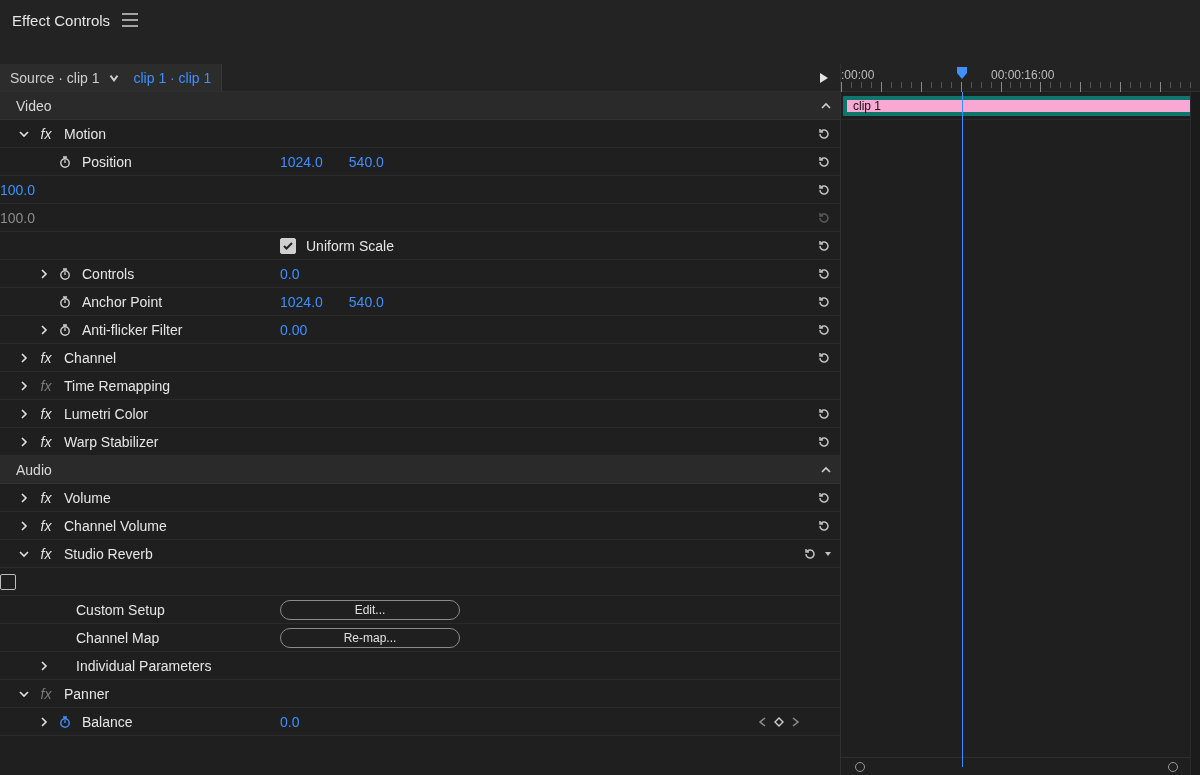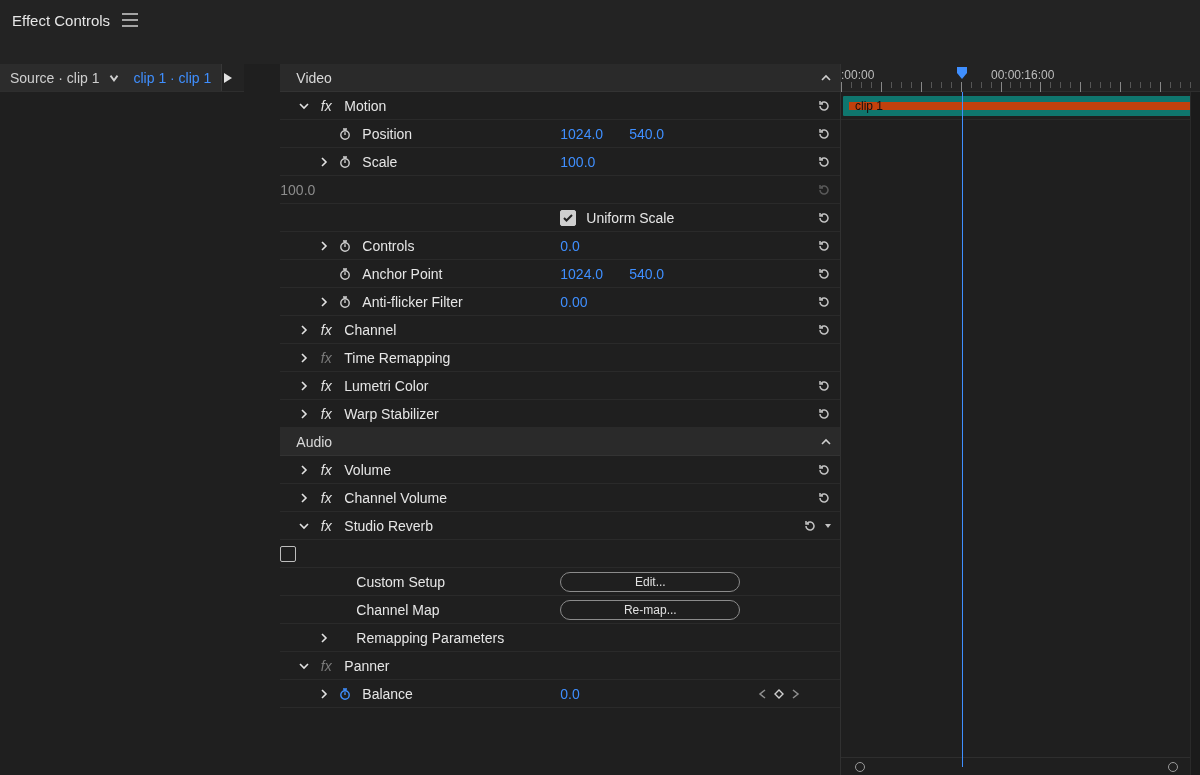--- a/index.html
+++ b/index.html
@@ -3,21 +3,21 @@
 <meta charset="utf-8">
 <style>
   html,body{margin:0;padding:0;background:#0f0f0f;color:#e6e6e6;font-family:"Segoe UI",Arial,sans-serif;font-size:14px;width:1200px;height:775px;overflow:hidden;}
   *{box-sizing:border-box;}
   .panel{display:flex;flex-direction:column;width:100%;height:100%;background:#232323;}
   .panel-tab-bar{height:40px;display:flex;align-items:center;padding:0 12px;}
   .tab-title{font-size:15px;margin-right:12px;}
   .hamburger{display:inline-flex;align-items:center;justify-content:center;color:#aaa;}
   .panel-divider{height:24px;}
   .panel-body{flex:1;display:flex;min-height:0;}
-  .tree-col{flex:0 0 840px;display:flex;flex-direction:row;min-height:0;background:#1f1f1f;gap:36px;}
+  .tree-col{flex:0 0 840px;display:flex;flex-direction:column;min-height:0;background:#1f1f1f;}
   .timeline-col{flex:1;display:flex;flex-direction:column;min-height:0;background:#1f1f1f;border-left:1px solid #313131;position:relative;}
   .source-bar{height:28px;display:flex;align-items:center;background:#232323;border-bottom:1px solid #2e2e2e;}
   .source-tab{display:flex;align-items:center;height:100%;padding:0 10px;color:#cfcfcf;background:#2c2c2c;border-right:1px solid #383838;}
   .source-tab .blue{color:#3f8fff;margin-left:6px;}
   .source-play{margin-left:auto;margin-right:10px;color:#e2e2e2;}
   .tree{flex:1;overflow:hidden;}
   .row{height:28px;display:flex;align-items:center;border-bottom:1px solid #2a2a2a;position:relative;}
   .section-row{background:#2a2a2a;border-bottom:1px solid #333;}
   .section-row .label{font-weight:400;color:#d9d9d9;}
   .label{flex:0 0 280px;display:flex;align-items:center;overflow:hidden;}
@@ -46,21 +46,21 @@
   .sp16{display:inline-block;width:16px;}
   .sp20{display:inline-block;width:20px;}
   .timeline-ruler{height:28px;background:#232323;border-bottom:1px solid #2e2e2e;position:relative;color:#bdbdbd;font-size:12px;}
   .ruler-tc{position:absolute;top:4px;}
   .ruler-ticks{position:absolute;left:0;right:0;top:18px;height:10px;display:flex;}
   .ruler-ticks span{display:block;width:1px;height:6px;background:#555;}
   .ruler-ticks span.major{height:10px;background:#888;}
   .playhead{position:absolute;top:2px;width:14px;height:14px;z-index:5;}
   .playhead-line{position:absolute;top:28px;bottom:8px;width:1px;background:#3f8fff;z-index:4;}
   .clip-row{height:28px;display:flex;align-items:center;border-bottom:1px solid #2a2a2a;}
-  .clip-bar{flex:1;height:20px;background:#c2410c;border:6px solid #0f766e;border-radius:1px;margin:0 2px;display:flex;align-items:center;padding-left:6px;color:#111;font-size:12px;}
+  .clip-bar{flex:1;height:20px;background:#f9a8d4;border:4px solid #0f766e;border-radius:1px;margin:0 2px;display:flex;align-items:center;padding-left:6px;color:#111;font-size:12px;}
   .tl-spacer{flex:1;}
   .tl-bottom{height:18px;border-top:1px solid #2e2e2e;position:relative;}
   .tl-handle{position:absolute;top:4px;width:10px;height:10px;border:1.5px solid #9a9a9a;border-radius:50%;}
   .scrollbar-v{position:absolute;right:0;top:28px;bottom:0;width:10px;background:#1b1b1b;border-left:1px solid #2a2a2a;}
   svg{display:block;}
 </style>
 </head>
 <body>
 <div class="panel">
 
@@ -153,157 +153,139 @@
           <div class="right-icons">
               <span class="reset-icon">
                 <svg width="16" height="16" viewBox="0 0 16 16">
                   <path d="M4 8a4 4 0 1 0 1.2-2.8M4 3v3h3" fill="none" stroke="#c2c2c2" stroke-width="1.5"></path>
                 </svg>
               </span>
             </div>
         </div>
 
         <div class="row">
+          <div class="values">
+              <span class="num blue">100.0</span>
+            </div>
+          <div class="right-icons">
+              <span class="reset-icon">
+                <svg width="16" height="16" viewBox="0 0 16 16">
+                  <path d="M4 8a4 4 0 1 0 1.2-2.8M4 3v3h3" fill="none" stroke="#c2c2c2" stroke-width="1.5"></path>
+                </svg>
+              </span>
+            </div>
+        </div>
+
+        <div class="row">
+          <div class="values">
+              <span class="num dim">100.0</span>
+            </div>
+          <div class="right-icons">
+              <span class="reset-icon" style="opacity:.35">
+                <svg width="16" height="16" viewBox="0 0 16 16">
+                  <path d="M4 8a4 4 0 1 0 1.2-2.8M4 3v3h3" fill="none" stroke="#c2c2c2" stroke-width="1.5"></path>
+                </svg>
+              </span>
+            </div>
+        </div>
+
+        <div class="row">
+          <div class="label"></div>
+          <div class="values">
+            <span class="chk checked">
+                <svg viewBox="0 0 12 12">
+                  <path d="M2 6l2.5 2.5L10 3" fill="none" stroke="#222" stroke-width="2"></path>
+                </svg>
+              </span>
+            <span style="margin-left:-16px">Uniform Scale</span>
+          </div>
+          <div class="right-icons">
+              <span class="reset-icon">
+                <svg width="16" height="16" viewBox="0 0 16 16">
+                  <path d="M4 8a4 4 0 1 0 1.2-2.8M4 3v3h3" fill="none" stroke="#c2c2c2" stroke-width="1.5"></path>
+                </svg>
+              </span>
+            </div>
+        </div>
+
+        <div class="row">
           <div class="label">
             <span class="sp16"></span>
               <span class="sp20"></span>
             <span class="twist">
                 <svg width="10" height="10" viewBox="0 0 10 10">
                   <path d="M3 1l4 4-4 4" fill="none" stroke="#e2e2e2" stroke-width="1.6"></path>
                 </svg>
               </span>
             <span class="sp4"></span>
             <span class="sw">
                 <svg width="14" height="14" viewBox="0 0 14 14">
                   <circle cx="7" cy="8" r="4.2" fill="none" stroke="currentColor" stroke-width="1.4"></circle>
                   <path d="M7 8V5.2M5 2h4M7 2v1.5" stroke="currentColor" stroke-width="1.4"></path>
                 </svg>
               </span>
             <span class="sp8"></span>
-            <span>Scale</span>
-          </div>
-          <div class="values">
-              <span class="num blue">100.0</span>
-            </div>
-          <div class="right-icons">
-              <span class="reset-icon">
-                <svg width="16" height="16" viewBox="0 0 16 16">
-                  <path d="M4 8a4 4 0 1 0 1.2-2.8M4 3v3h3" fill="none" stroke="#c2c2c2" stroke-width="1.5"></path>
-                </svg>
-              </span>
-            </div>
-        </div>
-
-        <div class="row">
-          <div class="values">
-              <span class="num dim">100.0</span>
-            </div>
-          <div class="right-icons">
-              <span class="reset-icon" style="opacity:.35">
-                <svg width="16" height="16" viewBox="0 0 16 16">
-                  <path d="M4 8a4 4 0 1 0 1.2-2.8M4 3v3h3" fill="none" stroke="#c2c2c2" stroke-width="1.5"></path>
-                </svg>
-              </span>
-            </div>
-        </div>
-
-        <div class="row">
-          <div class="label"></div>
-          <div class="values">
-            <span class="chk checked">
-                <svg viewBox="0 0 12 12">
-                  <path d="M2 6l2.5 2.5L10 3" fill="none" stroke="#222" stroke-width="2"></path>
-                </svg>
-              </span>
-            <span style="margin-left:-16px">Uniform Scale</span>
-          </div>
-          <div class="right-icons">
-              <span class="reset-icon">
-                <svg width="16" height="16" viewBox="0 0 16 16">
-                  <path d="M4 8a4 4 0 1 0 1.2-2.8M4 3v3h3" fill="none" stroke="#c2c2c2" stroke-width="1.5"></path>
-                </svg>
-              </span>
-            </div>
-        </div>
-
-        <div class="row">
-          <div class="label">
-            <span class="sp16"></span>
-              <span class="sp20"></span>
-            <span class="twist">
-                <svg width="10" height="10" viewBox="0 0 10 10">
-                  <path d="M3 1l4 4-4 4" fill="none" stroke="#e2e2e2" stroke-width="1.6"></path>
-                </svg>
-              </span>
-            <span class="sp4"></span>
+            <span>Controls</span>
+          </div>
+          <div class="values">
+              <span class="num blue">0.0</span>
+            </div>
+          <div class="right-icons">
+              <span class="reset-icon">
+                <svg width="16" height="16" viewBox="0 0 16 16">
+                  <path d="M4 8a4 4 0 1 0 1.2-2.8M4 3v3h3" fill="none" stroke="#c2c2c2" stroke-width="1.5"></path>
+                </svg>
+              </span>
+            </div>
+        </div>
+
+        <div class="row">
+          <div class="label">
+            <span class="sp16"></span>
+              <span class="sp20"></span>
+              <span class="sp20"></span>
             <span class="sw">
                 <svg width="14" height="14" viewBox="0 0 14 14">
                   <circle cx="7" cy="8" r="4.2" fill="none" stroke="currentColor" stroke-width="1.4"></circle>
                   <path d="M7 8V5.2M5 2h4M7 2v1.5" stroke="currentColor" stroke-width="1.4"></path>
                 </svg>
               </span>
             <span class="sp8"></span>
-            <span>Controls</span>
-          </div>
-          <div class="values">
-              <span class="num blue">0.0</span>
-            </div>
-          <div class="right-icons">
-              <span class="reset-icon">
-                <svg width="16" height="16" viewBox="0 0 16 16">
-                  <path d="M4 8a4 4 0 1 0 1.2-2.8M4 3v3h3" fill="none" stroke="#c2c2c2" stroke-width="1.5"></path>
-                </svg>
-              </span>
-            </div>
-        </div>
-
-        <div class="row">
-          <div class="label">
-            <span class="sp16"></span>
-              <span class="sp20"></span>
-              <span class="sp20"></span>
+            <span>Anchor Point</span>
+          </div>
+          <div class="values">
+            <span class="num blue">1024.0</span>
+            <span class="num blue">540.0</span>
+          </div>
+          <div class="right-icons">
+              <span class="reset-icon">
+                <svg width="16" height="16" viewBox="0 0 16 16">
+                  <path d="M4 8a4 4 0 1 0 1.2-2.8M4 3v3h3" fill="none" stroke="#c2c2c2" stroke-width="1.5"></path>
+                </svg>
+              </span>
+            </div>
+        </div>
+
+        <div class="row">
+          <div class="label">
+            <span class="sp16"></span>
+              <span class="sp20"></span>
+            <span class="twist">
+                <svg width="10" height="10" viewBox="0 0 10 10">
+                  <path d="M3 1l4 4-4 4" fill="none" stroke="#e2e2e2" stroke-width="1.6"></path>
+                </svg>
+              </span>
+            <span class="sp4"></span>
             <span class="sw">
                 <svg width="14" height="14" viewBox="0 0 14 14">
                   <circle cx="7" cy="8" r="4.2" fill="none" stroke="currentColor" stroke-width="1.4"></circle>
                   <path d="M7 8V5.2M5 2h4M7 2v1.5" stroke="currentColor" stroke-width="1.4"></path>
                 </svg>
               </span>
             <span class="sp8"></span>
-            <span>Anchor Point</span>
-          </div>
-          <div class="values">
-            <span class="num blue">1024.0</span>
-            <span class="num blue">540.0</span>
-          </div>
-          <div class="right-icons">
-              <span class="reset-icon">
-                <svg width="16" height="16" viewBox="0 0 16 16">
-                  <path d="M4 8a4 4 0 1 0 1.2-2.8M4 3v3h3" fill="none" stroke="#c2c2c2" stroke-width="1.5"></path>
-                </svg>
-              </span>
-            </div>
-        </div>
-
-        <div class="row">
-          <div class="label">
-            <span class="sp16"></span>
-              <span class="sp20"></span>
-            <span class="twist">
-                <svg width="10" height="10" viewBox="0 0 10 10">
-                  <path d="M3 1l4 4-4 4" fill="none" stroke="#e2e2e2" stroke-width="1.6"></path>
-                </svg>
-              </span>
-            <span class="sp4"></span>
-            <span class="sw">
-                <svg width="14" height="14" viewBox="0 0 14 14">
-                  <circle cx="7" cy="8" r="4.2" fill="none" stroke="currentColor" stroke-width="1.4"></circle>
-                  <path d="M7 8V5.2M5 2h4M7 2v1.5" stroke="currentColor" stroke-width="1.4"></path>
-                </svg>
-              </span>
-            <span class="sp8"></span>
             <span>Anti-flicker Filter</span>
           </div>
           <div class="values">
               <span class="num blue">0.00</span>
             </div>
           <div class="right-icons">
               <span class="reset-icon">
                 <svg width="16" height="16" viewBox="0 0 16 16">
                   <path d="M4 8a4 4 0 1 0 1.2-2.8M4 3v3h3" fill="none" stroke="#c2c2c2" stroke-width="1.5"></path>
                 </svg>
@@ -525,21 +507,21 @@
           <div class="label">
             <span class="sp16"></span>
               <span class="sp20"></span>
             <span class="twist">
                 <svg width="10" height="10" viewBox="0 0 10 10">
                   <path d="M3 1l4 4-4 4" fill="none" stroke="#e2e2e2" stroke-width="1.6"></path>
                 </svg>
               </span>
             <span class="sp4"></span>
               <span class="sp20"></span>
-            <span>Remapping Parameters</span>
+            <span>Individual Parameters</span>
           </div>
           <div class="values"></div>
           <div class="right-icons"></div>
         </div>
 
         <div class="row">
           <div class="label">
             <span class="sp16"></span>
             <span class="twist">
                 <svg width="10" height="10" viewBox="0 0 10 10">

